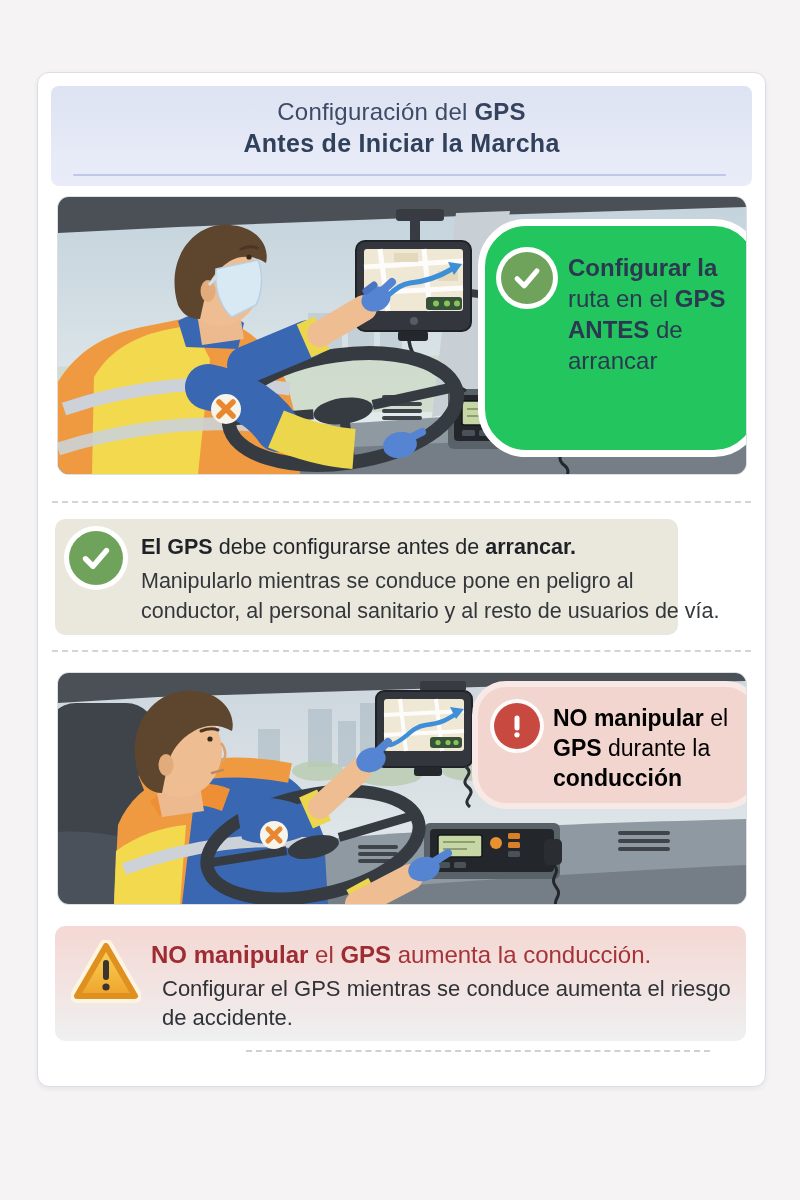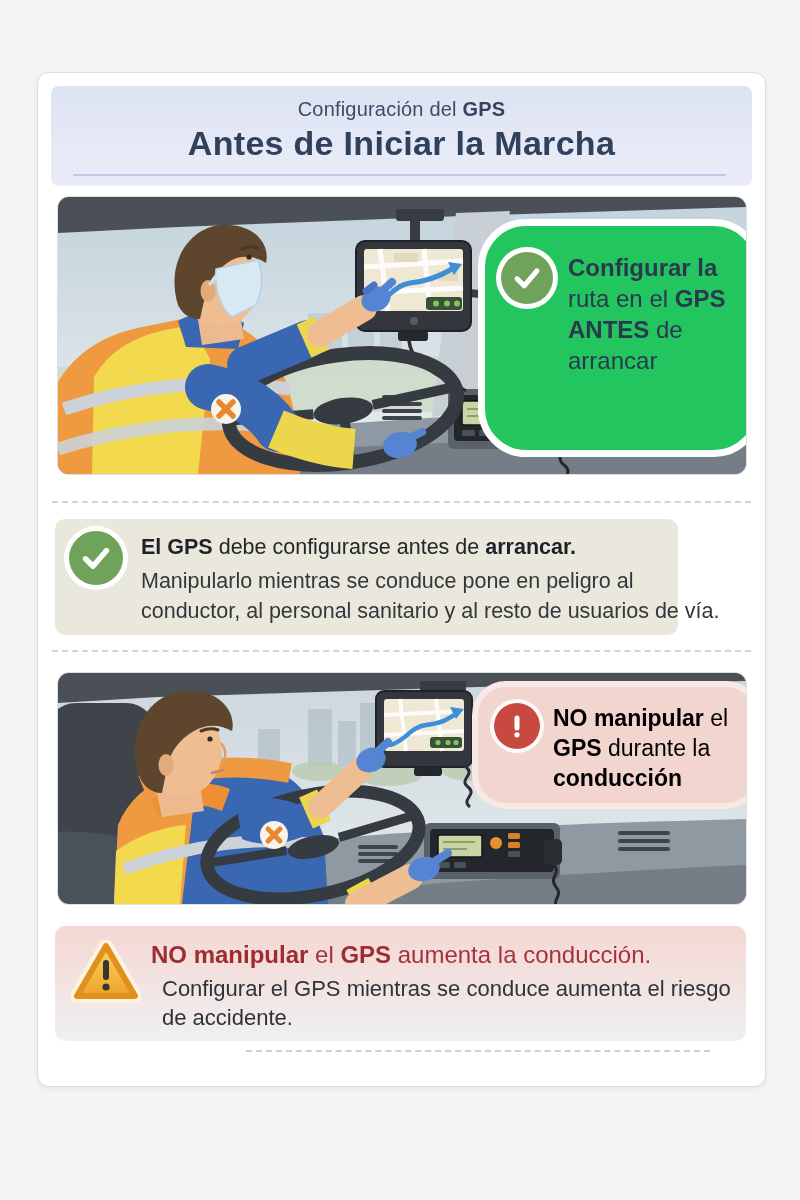--- a/index.html
+++ b/index.html
@@ -13,23 +13,23 @@
     position:absolute;left:37px;top:72px;width:727px;height:1013px;
     background:#ffffff;border:1px solid #dcdce4;border-radius:12px;
     box-shadow:0 2px 5px rgba(40,40,70,.07);
   }
   
   .banner{
     position:absolute;left:13px;top:13px;width:701px;height:100px;
     background:linear-gradient(180deg,#dde3f2 0%,#e7eaf7 70%,#e9ecf8 100%);
     border-radius:8px;text-align:center;
   }
-  .banner .l1{margin-top:12px;font-size:20px;color:#3e4b66;letter-spacing:.2px;}
+  .banner .l1{margin-top:12px;font-size:24px;color:#3e4b66;letter-spacing:.2px;}
   .banner .l1 b{color:#36435e;}
-  .banner .l2{margin-top:3px;font-size:34px;font-weight:700;color:#31415c;letter-spacing:.3px;}
+  .banner .l2{margin-top:3px;font-size:25px;font-weight:700;color:#31415c;letter-spacing:.3px;}
   .banner .underline{position:absolute;left:22px;right:26px;bottom:10px;height:2px;background:#bdc9e6;border-radius:1px;}
   
   .illus{
     position:absolute;left:20px;width:688px;border-radius:11px;overflow:hidden;
     box-shadow:0 0 0 1px rgba(120,130,140,.25);
   }
   .illus1{top:124px;height:277px;}
   .illus2{top:600px;height:231px;}
   .illus svg{display:block;}
   

